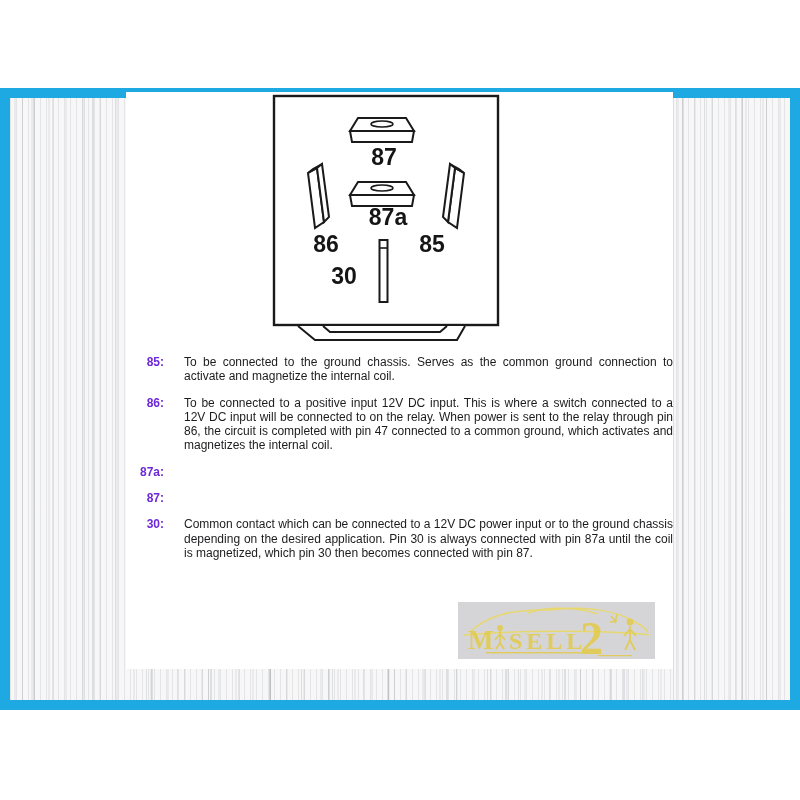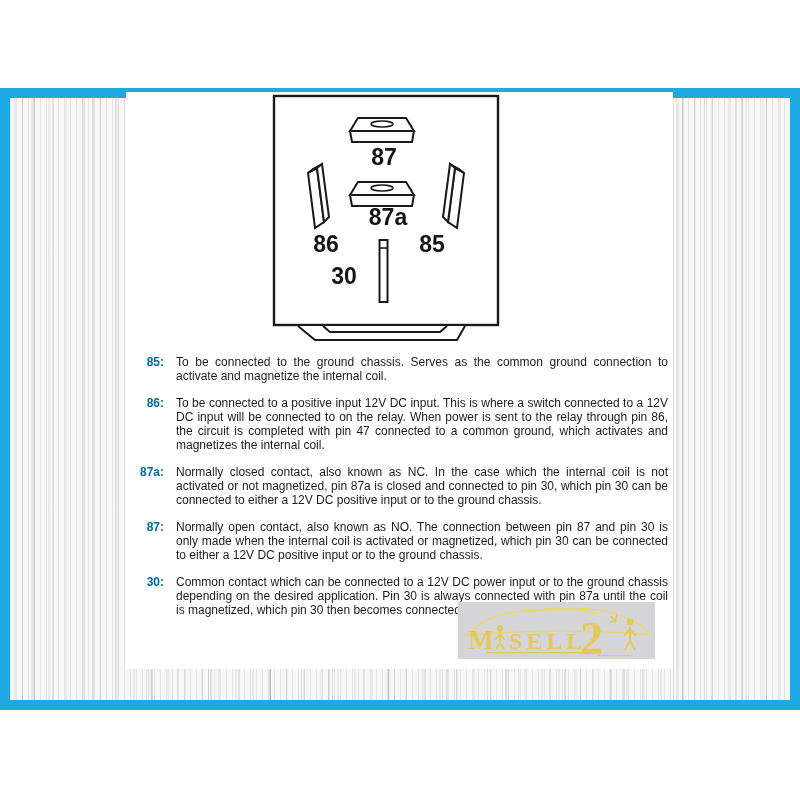--- a/index.html
+++ b/index.html
@@ -33,24 +33,24 @@
   .diagram .ln2 { fill:#ffffff; stroke:#1a1a1a; stroke-width:2; }
   .diagram .hole { fill:#ffffff; stroke:#1a1a1a; stroke-width:1.6; }
   .diagram text.pinlab {
     font-family:"Liberation Sans", sans-serif; font-weight:bold;
     font-size:23px; fill:#151515; text-anchor:middle;
   }
   .descriptions { position:absolute; left:0px; top:263px; width:547px; }
   .desc-row { display:flex; margin-bottom:12px; }
   .pin-label {
     flex:none; width:38px; text-align:right;
-    font-size:12px; line-height:14.3px; font-weight:bold; color:#0369a1;
+    font-size:12px; line-height:14.3px; font-weight:bold; color:#6d28d9;
   }
   .pin-text {
-    margin-left:12px; width:492px;
+    margin-left:20px; width:492px;
     font-size:12px; line-height:14.3px; color:#1c1c1e;
     text-align:justify;
   }
   .watermark {
     position:absolute; left:332px; top:510px; width:197px; height:57px;
     background:#d5d5d7;
   }
   .watermark svg { display:block; }
 </style>
 </head>
@@ -109,25 +109,23 @@
     <div class="desc-row">
       <div class="pin-label">85:</div>
       <div class="pin-text">To be connected to the ground chassis. Serves as the common ground connection to activate and magnetize the internal coil.</div>
     </div>
     <div class="desc-row">
       <div class="pin-label">86:</div>
       <div class="pin-text">To be connected to a positive input 12V DC input. This is where a switch connected to a 12V DC input will be connected to on the relay. When power is sent to the relay through pin 86, the circuit is completed with pin 47 connected to a common ground, which activates and magnetizes the internal coil.</div>
     </div>
     <div class="desc-row">
       <div class="pin-label">87a:</div>
-      <div class="pin-text">Normally closed contact, also known as NC. In the case which the internal coil is not activated or not magnetized, pin 87a is closed and connected to pin 30, which pin 30 can be connected to either a 12V DC positive input or to the ground chassis.</div>
     </div>
     <div class="desc-row">
       <div class="pin-label">87:</div>
-      <div class="pin-text">Normally open contact, also known as NO. The connection between pin 87 and pin 30 is only made when the internal coil is activated or magnetized, which pin 30 can be connected to either a 12V DC positive input or to the ground chassis.</div>
     </div>
     <div class="desc-row">
       <div class="pin-label">30:</div>
       <div class="pin-text">Common contact which can be connected to a 12V DC power input or to the ground chassis depending on the desired application. Pin 30 is always connected with pin 87a until the coil is magnetized, which pin 30 then becomes connected with pin 87.</div>
     </div>
   </div>
 
   <div class="watermark">
     <svg width="197" height="57" viewBox="0 0 197 57">
       <g stroke="#e9d86a" fill="none" stroke-width="1.5" opacity="0.95">

